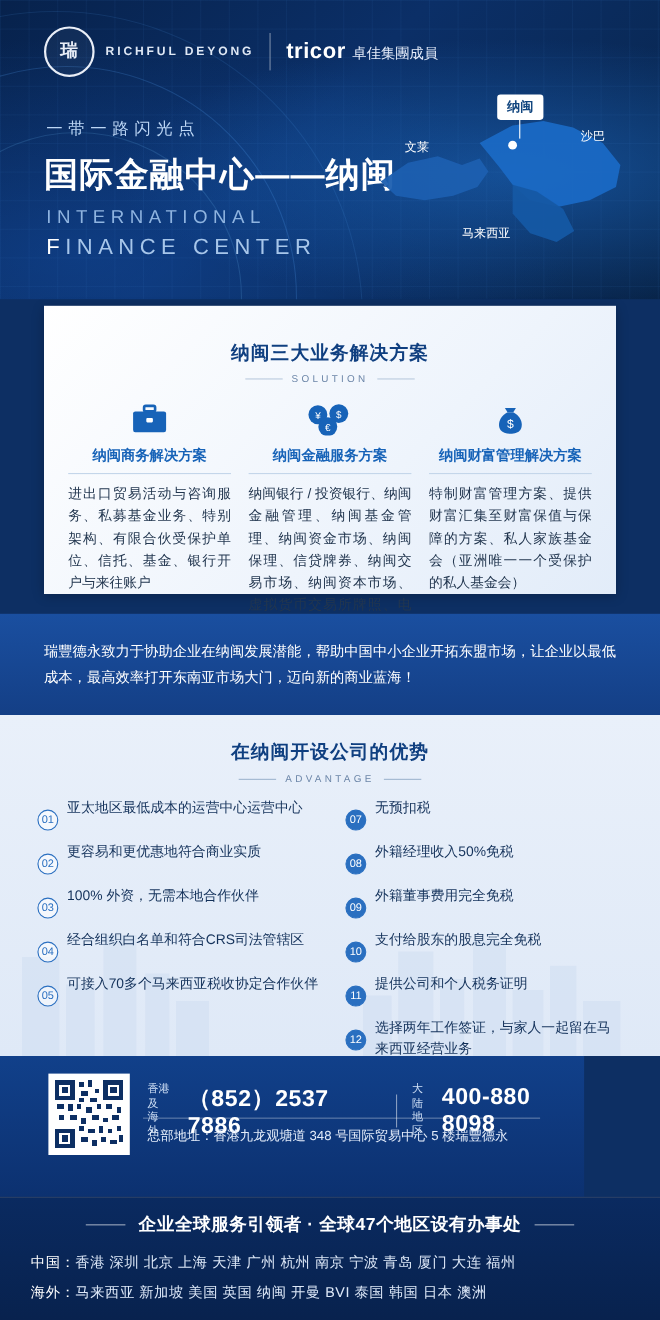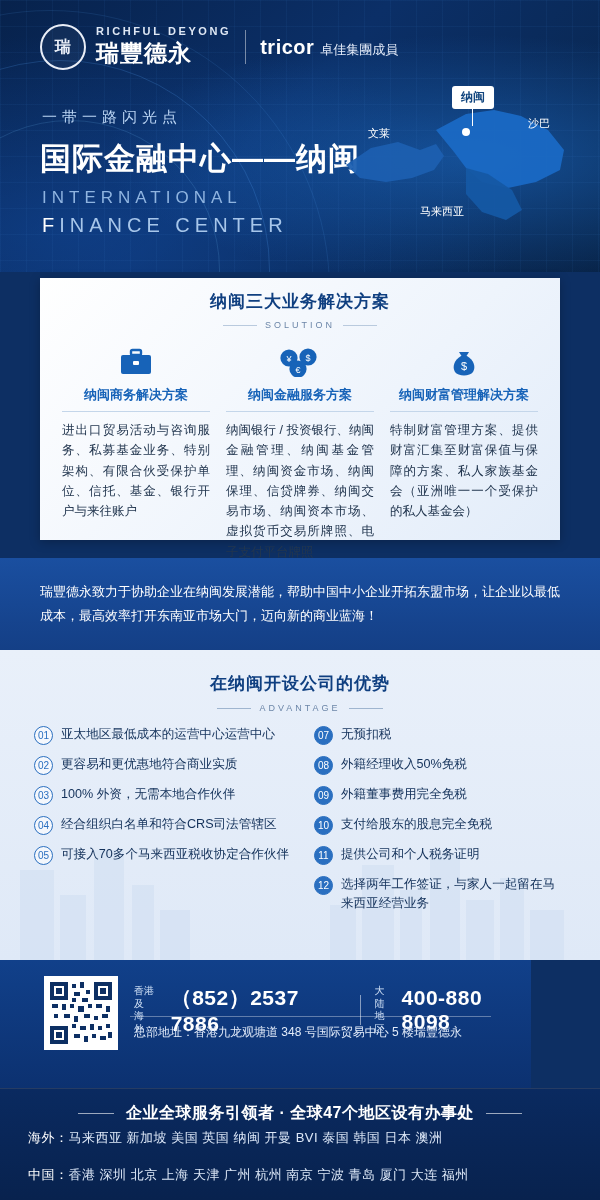--- a/index.html
+++ b/index.html
@@ -105,21 +105,21 @@
   }
 
   
   .solution {
     position: absolute; left: 40px; top: 278px; width: 520px; height: 262px;
     background: linear-gradient(135deg, #ffffff 0%, #eef4fc 60%, #e2ecf9 100%);
     box-shadow: 0 2px 10px rgba(0,0,0,0.25);
   }
   .sol-title {
     text-align: center; color: #0f3f80; font-size: 17px; font-weight: bold;
-    padding-top: 12px; letter-spacing: 1px;
+    padding-top: 31px; letter-spacing: 1px;
   }
   .sol-sub {
     display: flex; align-items: center; justify-content: center; gap: 8px;
     margin-top: 7px; color: #6c86a8; font-size: 9px; letter-spacing: 3px;
   }
   .sol-sub .bar { width: 34px; height: 1px; background: #b9cade; }
   .sol-cols {
     display: flex; margin-top: 12px; padding: 0 14px;
   }
   .sol-col { flex: 1; padding: 0 8px; }
@@ -166,21 +166,21 @@
     position: relative; display: flex; margin-top: 12px; padding: 0 34px;
   }
   .adv-col { width: 50%; }
   .adv-col.right { padding-left: 14px; }
   .adv-item {
     display: flex; gap: 8px; align-items: flex-start; margin-bottom: 10px;
   }
   .adv-num {
     flex: 0 0 auto; width: 19px; height: 19px; border-radius: 50%;
     border: 1px solid #2a6fc0; color: #2a6fc0; font-size: 10px;
-    display: flex; align-items: center; justify-content: center; margin-top: 1px;
+    display: flex; align-items: center; justify-content: center; margin-top: 11px;
     background: rgba(255,255,255,0.6);
   }
   .adv-col.right .adv-num {
     background: #2a6fc0; color: #fff; border-color: #2a6fc0;
   }
   .adv-txt { color: #13315a; font-size: 12.6px; line-height: 1.5; }
 
   
   .contact {
     position: absolute; left: 0; top: 960px; width: 531px; height: 128px;
@@ -233,21 +233,20 @@
     <div class="hero-arc arc1"></div>
     <div class="hero-arc arc2"></div>
     <div class="hero-arc arc3"></div>
 
     <div class="logo-row">
       <div class="seal">
         <span>瑞</span>
       </div>
       <div class="brand-cn">
         <div class="brand-en">RICHFUL DEYONG</div>
-        <div class="brand-big">瑞豐德永</div>
       </div>
       <div class="brand-divider"></div>
       <div class="tricor-wrap">
         <div class="tricor">tricor</div>
         <div class="tricor-sub">卓佳集團成員</div>
       </div>
     </div>
 
     <div class="hero-kicker">一带一路闪光点</div>
     <div class="hero-title">国际金融中心——纳闽</div>
@@ -464,21 +463,21 @@
     <div class="contact-underline"></div>
     <div class="addr">总部地址：香港九龙观塘道 348 号国际贸易中心 5 楼瑞豐德永</div>
   </div>
 
   <div class="footer">
     <div class="f-title">
       <span class="bar"></span>
       <span>企业全球服务引领者 · 全球47个地区设有办事处</span>
       <span class="bar"></span>
     </div>
+    <div class="f-line">
+      <span class="k">中国：</span><span>香港 深圳 北京 上海 天津 广州 杭州 南京 宁波 青岛 厦门 大连 福州</span>
+    </div>
     <div class="f-line" style="margin-top:2px;">
       <span class="k">海外：</span><span>马来西亚 新加坡 美国 英国 纳闽 开曼 BVI 泰国 韩国 日本 澳洲</span>
     </div>
-    <div class="f-line">
-      <span class="k">中国：</span><span>香港 深圳 北京 上海 天津 广州 杭州 南京 宁波 青岛 厦门 大连 福州</span>
-    </div>
   </div>
 
 </div>
 
 </body></html>

